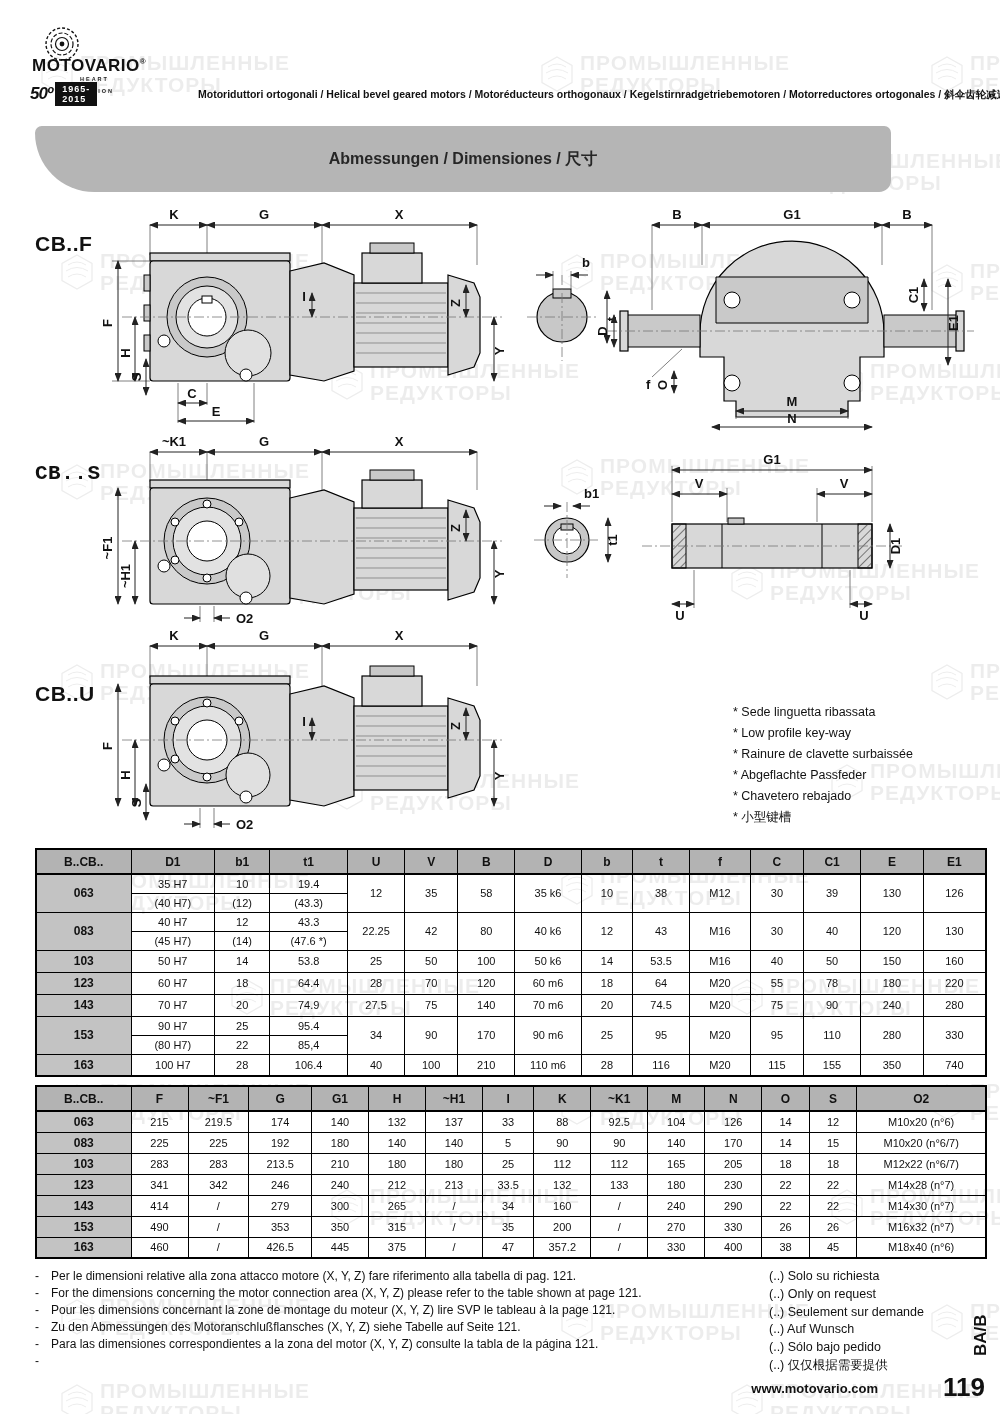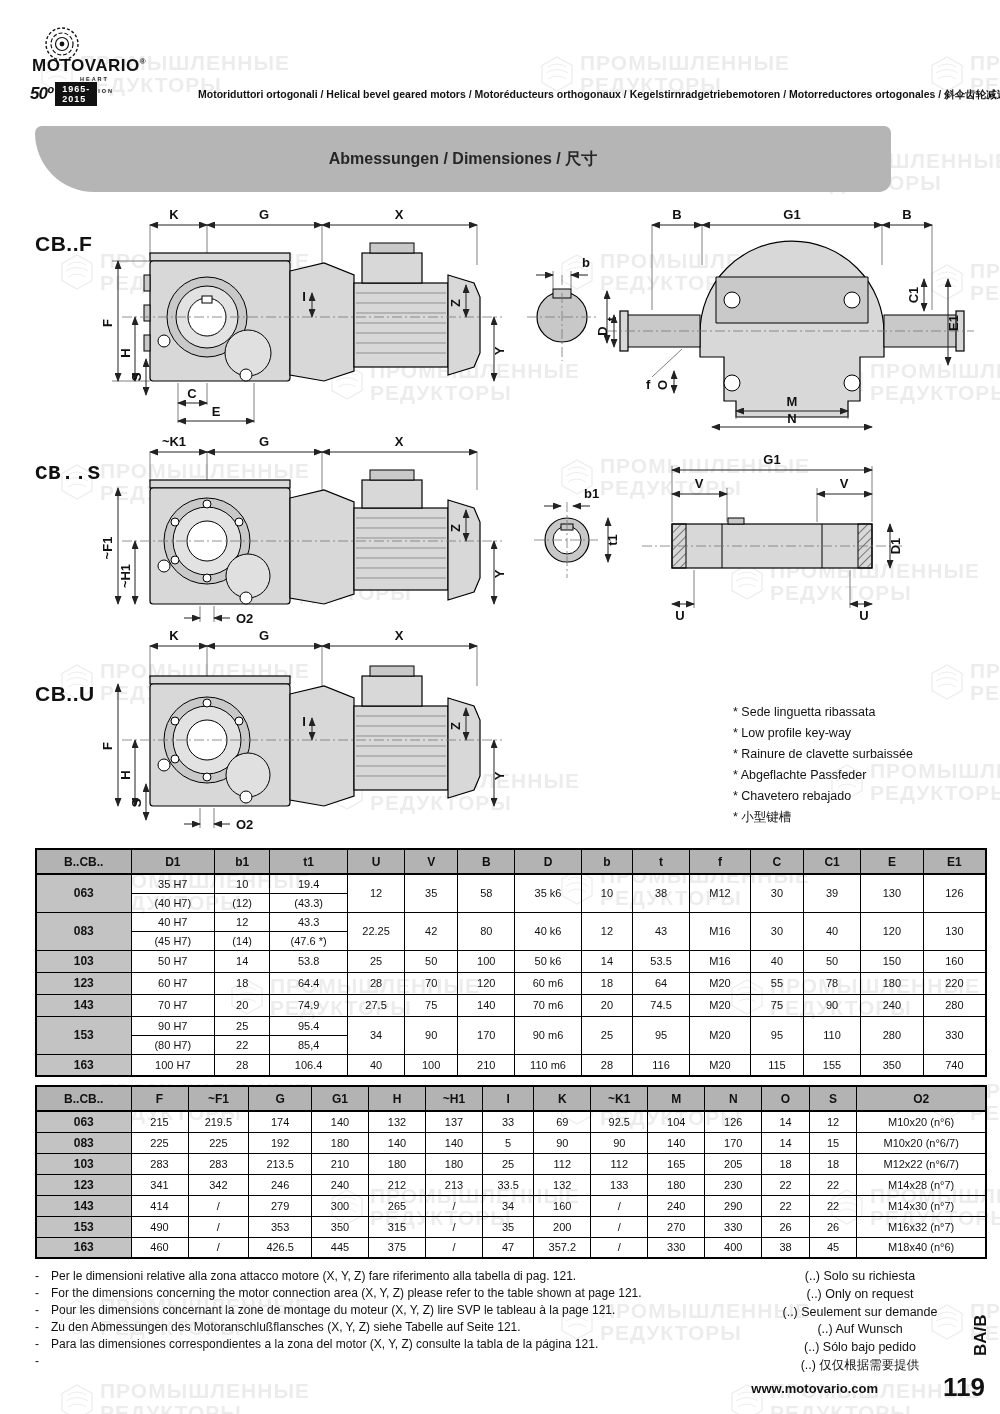--- a/index.html
+++ b/index.html
@@ -53,21 +53,21 @@
   th, td { border:1px solid #000; text-align:center; font-size:11px; color:#111; padding:0 2px; overflow:hidden; white-space:nowrap; }
   thead th { background:#b3b3b3; font-weight:bold; font-size:12px; height:25px; border-bottom:2px solid #000; }
   tbody th { background:#c3c3c3; font-weight:bold; font-size:12px; }
   table { border:2px solid #000; }
   td.h22 { height:22px; } td.h19 { height:19px; } td.h21 { height:21px; }
 
   
   #footnotes-left { position:absolute; left:35px; top:1268px; width:660px; }
   #footnotes-left .fn { display:flex; font-size:12px; color:#111; line-height:1.42; }
   #footnotes-left .fn .dash { width:16px; flex:0 0 auto; }
-  #footnotes-right { position:absolute; left:750px; top:1268px; width:220px;text-align:center; }
+  #footnotes-right { position:absolute; left:769px; top:1268px; width:220px; }
   #footnotes-right .fn { font-size:12.5px; color:#111; line-height:1.42; }
 
   
   #side-code { position:absolute; right:8px; top:1312px; width:22px; font-size:17px; font-weight:bold; color:#111;
                transform:rotate(-90deg); transform-origin:center; white-space:nowrap; text-align:center; top:1335px; }
   #footer-url { position:absolute; right:122px; top:1381px; font-size:13px; font-weight:bold; color:#111; }
   #footer-page { position:absolute; right:15px; top:1372px; font-size:26px; font-weight:bold; color:#111; }
 </style>
 </head>
 <body>
@@ -834,21 +834,21 @@
     <tbody>
         <tr>
           <th>063</th>
           <td class="h21">215</td>
           <td class="h21">219.5</td>
           <td class="h21">174</td>
           <td class="h21">140</td>
           <td class="h21">132</td>
           <td class="h21">137</td>
           <td class="h21">33</td>
-          <td class="h21">69</td>
+          <td class="h21">88</td>
           <td class="h21">92.5</td>
           <td class="h21">104</td>
           <td class="h21">126</td>
           <td class="h21">14</td>
           <td class="h21">12</td>
           <td class="h21">M10x20 (n°6)</td>
         </tr>
         <tr>
           <th>083</th>
           <td class="h21">225</td>

